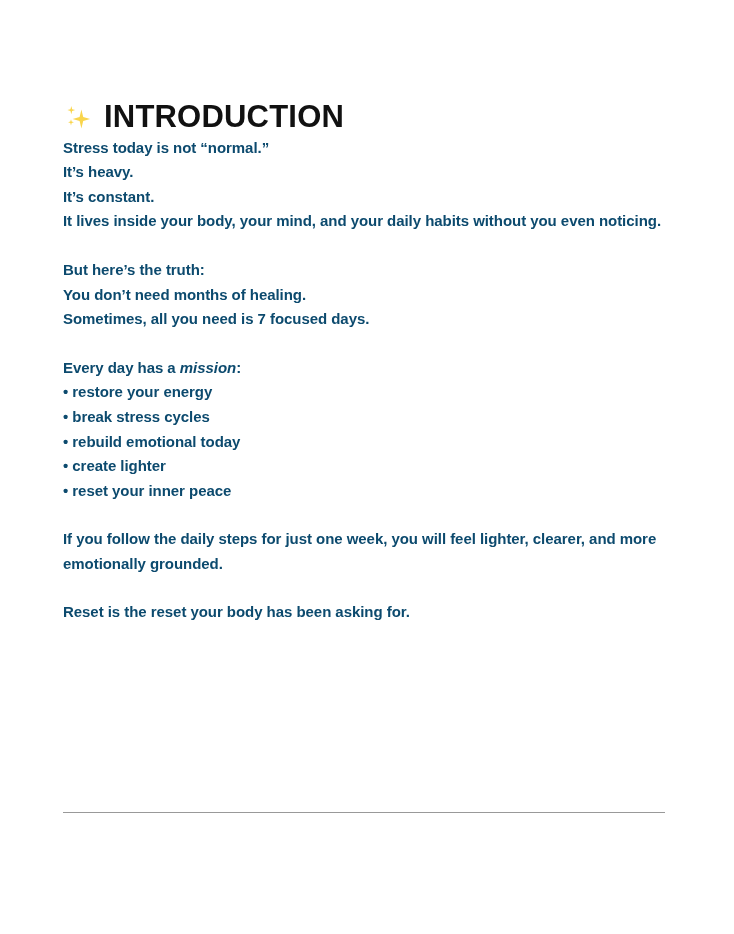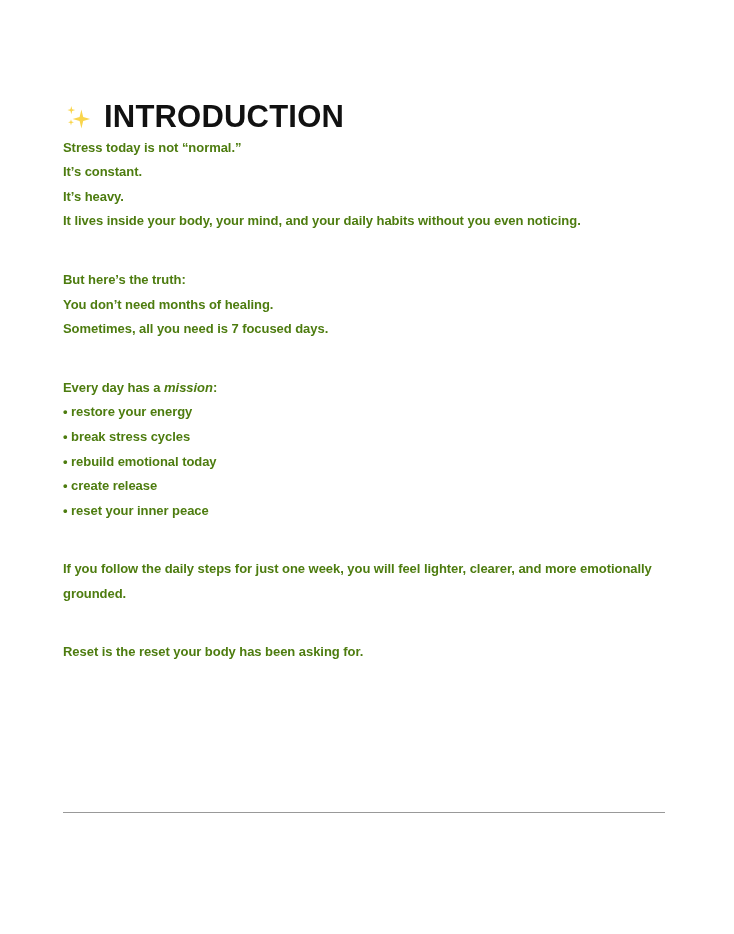--- a/index.html
+++ b/index.html
@@ -54,27 +54,27 @@
   .sparkle-icon svg { display: block; width: 30px; height: 30px; }
   .heading-text {
     font-size: 31px;
     font-weight: bold;
     letter-spacing: 0.2px;
   }
 
   
   .para {
     margin: 0;
-    font-size: 13px;
+    font-size: 15px;
     font-weight: bold;
     line-height: 24.6px;
     letter-spacing: -0.05px;
-    color: #4d7c0f;
+    color: #0c4a6e;
   }
-  .para + .para { margin-top: 34px; }
+  .para + .para { margin-top: 24px; }
 
   .para .line { display: block; }
 
   .bullet-block { margin-top: 0; }
   .bullet-line { display: block; }
 
   .italic-term {
     font-style: italic;
     font-weight: bold;
   }
@@ -103,38 +103,38 @@
           <path d="M18.4 6.6 L20.2 14.0 L27.2 16.0 L20.2 18.0 L18.4 25.4 L16.6 18.0 L9.6 16.0 L16.6 14.0 Z" fill="#F9D54C"></path>
           <path d="M8.3 3.0 L9.15 6.2 L12.2 7.1 L9.15 8.0 L8.3 11.2 L7.45 8.0 L4.4 7.1 L7.45 6.2 Z" fill="#F9D54C"></path>
           <path d="M8.0 16.2 L8.65 18.6 L10.9 19.3 L8.65 20.0 L8.0 22.4 L7.35 20.0 L5.1 19.3 L7.35 18.6 Z" fill="#F9D54C"></path>
         </svg>
       </span>
       <span class="heading-text">INTRODUCTION</span>
     </h1>
 
     <p class="para">
       <span class="line">Stress today is not “normal.”</span>
+      <span class="line">It’s heavy.</span>
       <span class="line">It’s constant.</span>
-      <span class="line">It’s heavy.</span>
       <span>It lives inside your body, your mind, and your daily habits without you even noticing.</span>
     </p>
 
     <p class="para">
       <span class="line">But here’s the truth:</span>
       <span class="line">You don’t need months of healing.</span>
       <span class="line">Sometimes, all you need is 7 focused days.</span>
     </p>
 
 
     <p class="para bullet-block">
       <span class="line"><span>Every day has a </span><span class="italic-term">mission</span><span>:</span></span>
       <span class="bullet-line"><span>•</span> <span>restore your energy</span></span>
       <span class="bullet-line"><span>•</span> <span>break stress cycles</span></span>
       <span class="bullet-line"><span>•</span> <span>rebuild emotional today</span></span>
-      <span class="bullet-line"><span>•</span> <span>create release</span></span>
+      <span class="bullet-line"><span>•</span> <span>create lighter</span></span>
       <span class="bullet-line"><span>•</span> <span>reset your inner peace</span></span>
     </p>
 
     <p class="para">
       <span>If you follow the daily steps for just one week, you will feel lighter, clearer, and more emotionally grounded.</span>
     </p>
 
     <p class="para">
       <span>Reset is the reset your body has been asking for.</span>
     </p>

